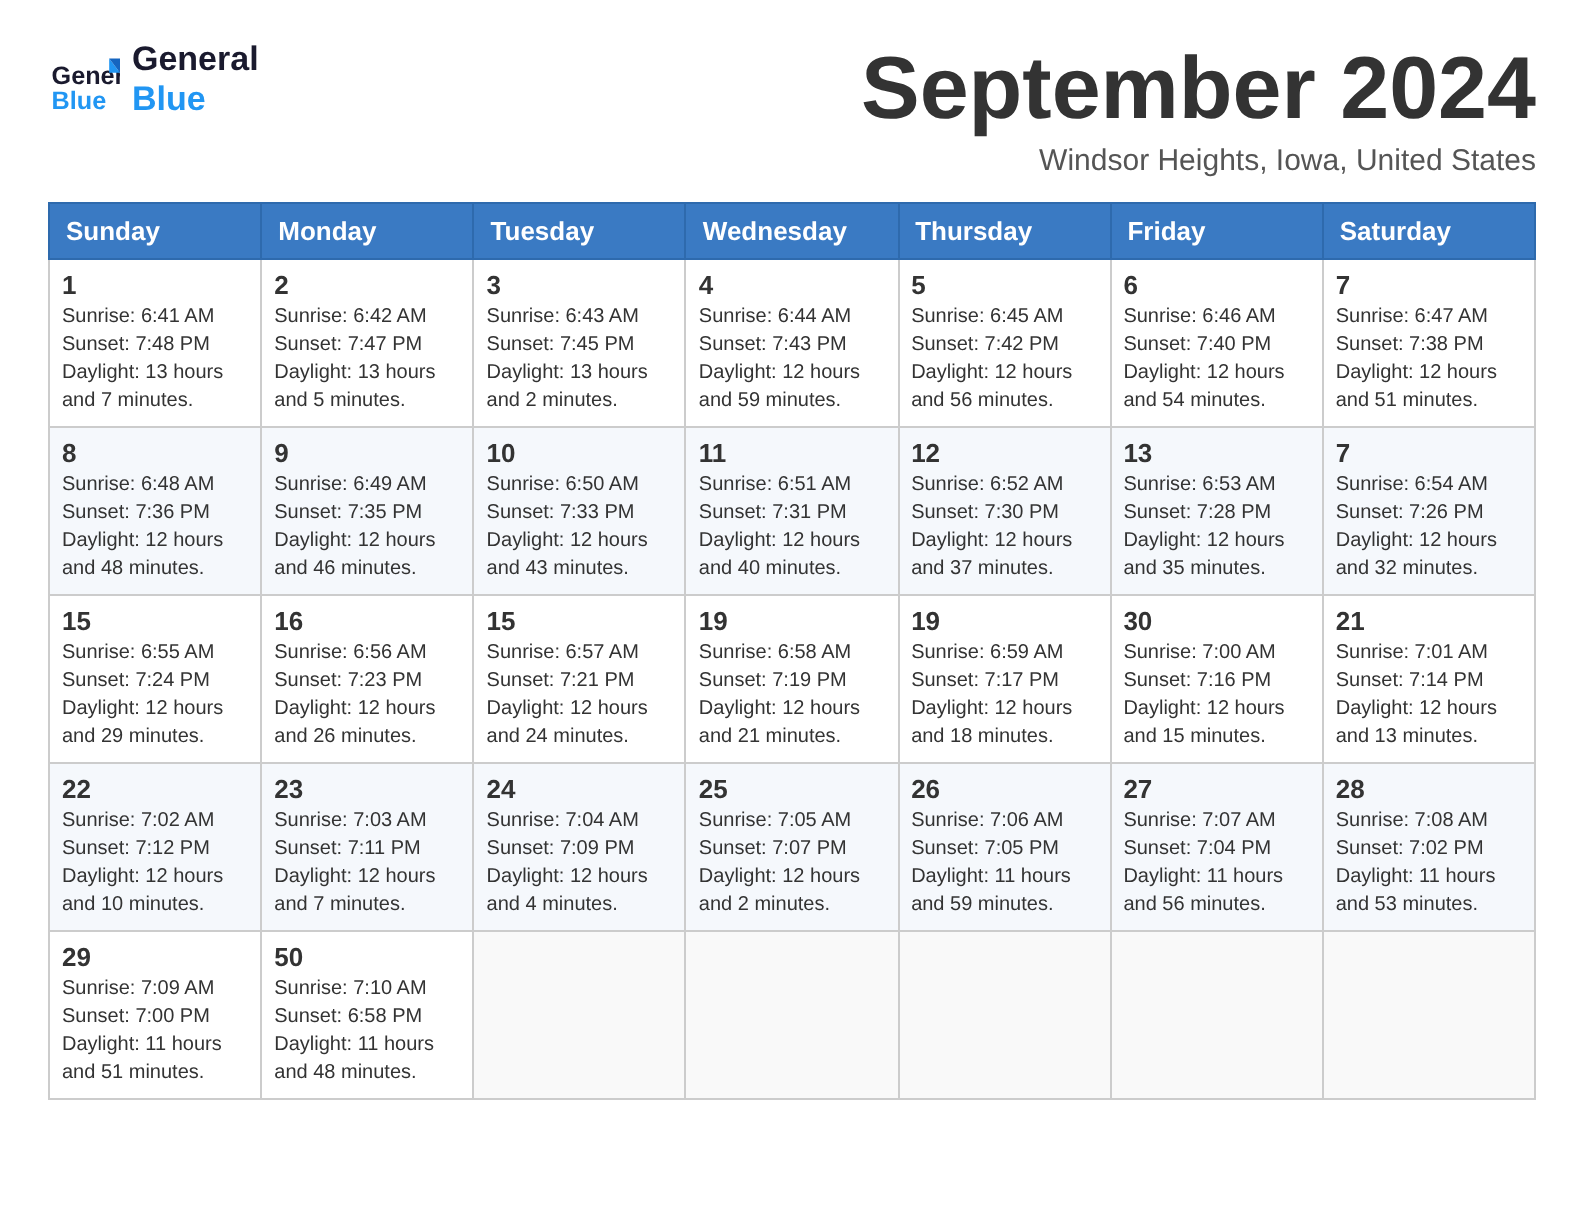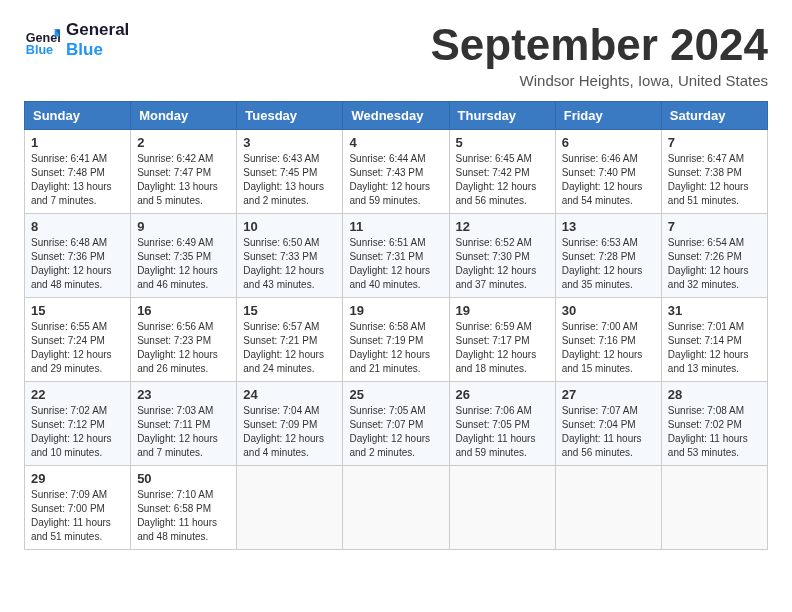--- a/index.html
+++ b/index.html
@@ -198,21 +198,21 @@
         </td>
         <td>
           <span class="day-num">19</span>
           <div class="cell-info">Sunrise: 6:59 AM<br>Sunset: 7:17 PM<br>Daylight: 12 hours and 18 minutes.</div>
         </td>
         <td>
           <span class="day-num">30</span>
           <div class="cell-info">Sunrise: 7:00 AM<br>Sunset: 7:16 PM<br>Daylight: 12 hours and 15 minutes.</div>
         </td>
         <td>
-          <span class="day-num">31</span>
+          <span class="day-num">21</span>
           <div class="cell-info">Sunrise: 7:01 AM<br>Sunset: 7:14 PM<br>Daylight: 12 hours and 13 minutes.</div>
         </td>
       </tr>
       <tr>
         <td>
           <span class="day-num">22</span>
           <div class="cell-info">Sunrise: 7:02 AM<br>Sunset: 7:12 PM<br>Daylight: 12 hours and 10 minutes.</div>
         </td>
         <td>
           <span class="day-num">23</span>

